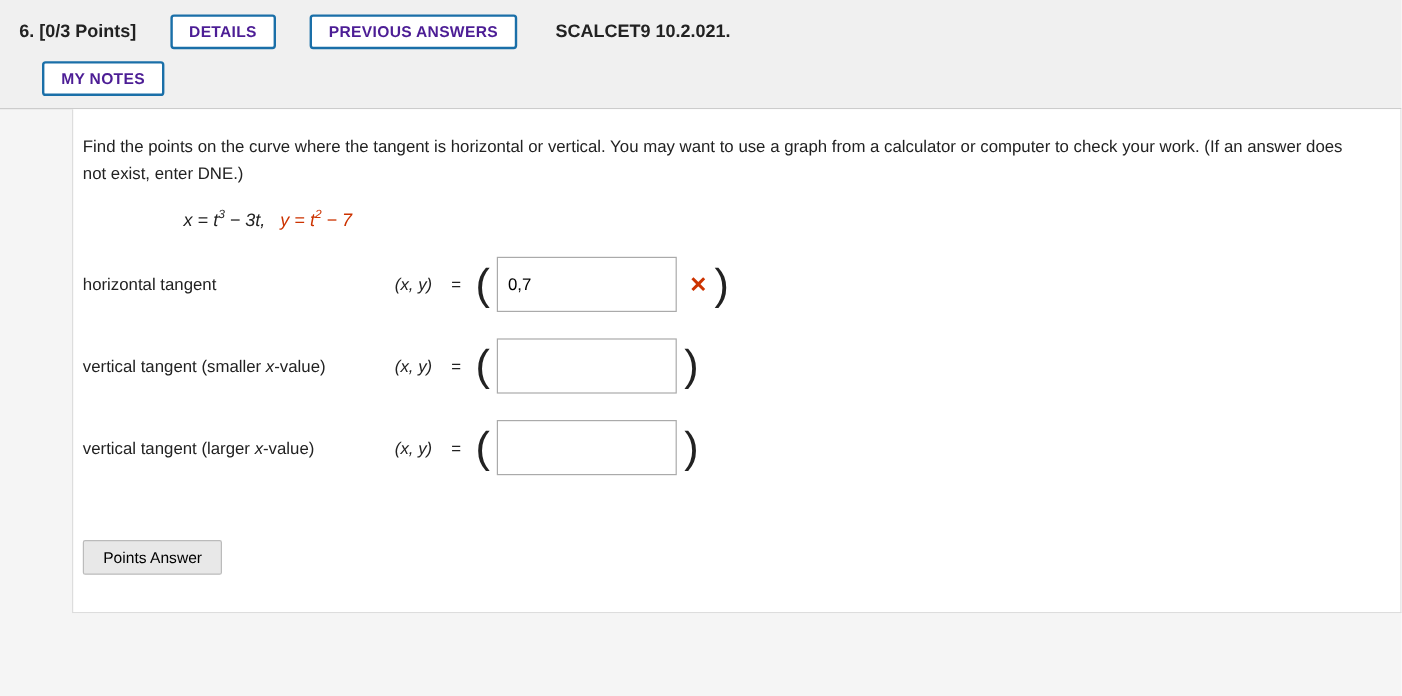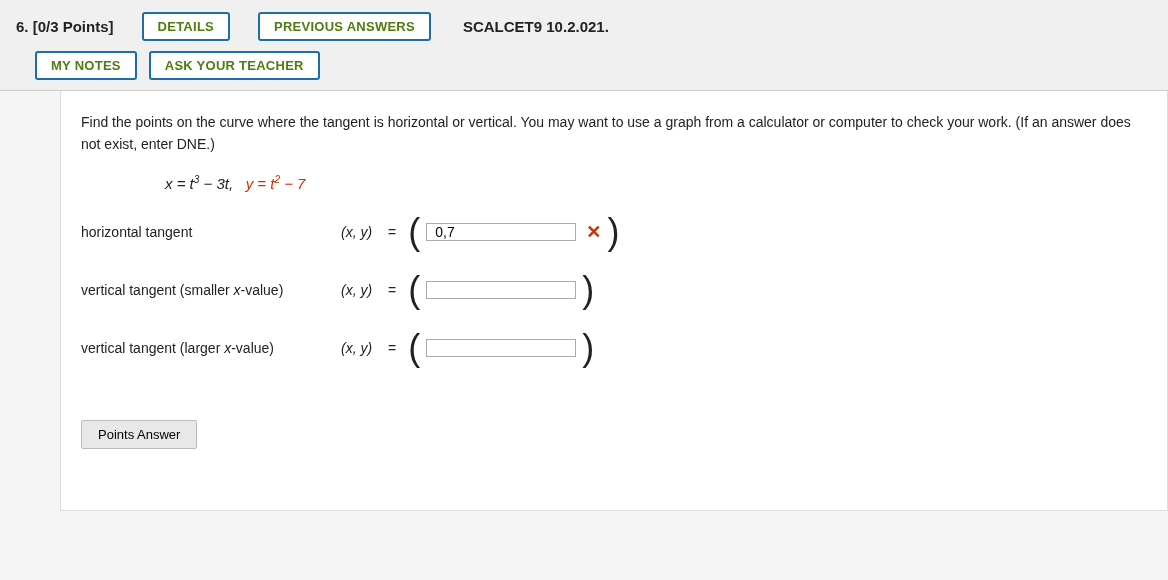--- a/index.html
+++ b/index.html
@@ -16,48 +16,48 @@
     }
     .header-row1 {
       display: flex;
       align-items: center;
       gap: 28px;
       margin-bottom: 10px;
     }
     .header-row2 {
       display: flex;
       align-items: center;
-      gap: 12px;
+      gap: 24px;
       padding-left: 19px;
     }
     .problem-label {
       font-weight: bold;
       font-size: 15px;
       white-space: nowrap;
     }
     .btn-outline {
       border: 2px solid #1a6fa8;
       background: white;
-      color: #4d7c0f;
+      color: #4c1d95;
       padding: 5px 14px;
       font-size: 13px;
       font-weight: bold;
       cursor: pointer;
       border-radius: 3px;
       letter-spacing: 0.02em;
     }
     .scalcet-label {
       font-weight: bold;
       font-size: 15px;
       margin-left: 4px;
     }
     .content-area {
       background: white;
       margin: 0 0 0 60px;
-      padding: 20px 20px 20px 20px;
+      padding: 20px 20px 20px 8px;
       border-left: 1px solid #ddd;
       border-right: 1px solid #ddd;
       border-bottom: 1px solid #ddd;
       min-height: 420px;
     }
     .problem-text {
       font-size: 14px;
       line-height: 1.6;
       margin-bottom: 18px;
       max-width: 1050px;
@@ -95,21 +95,21 @@
       font-size: 14px;
     }
     .paren-big {
       font-size: 36px;
       line-height: 1;
       font-weight: 100;
       color: #222;
     }
     .answer-input {
       width: 150px;
-      height: 18px;
+      height: 46px;
       border: 1px solid #aaa;
       padding: 4px 8px;
       font-size: 14px;
       background: white;
     }
     .answer-input.has-value {
       
     }
     .xy-label {
       font-style: italic;
@@ -142,21 +142,20 @@
     <span class="problem-label">
       <span>6.</span>
       <span>[0/3 Points]</span>
     </span>
     <button class="btn-outline">DETAILS</button>
     <button class="btn-outline">PREVIOUS ANSWERS</button>
     <span class="scalcet-label">SCALCET9 10.2.021.</span>
   </div>
   <div class="header-row2">
     <button class="btn-outline">MY NOTES</button>
-    <button class="btn-outline">ASK YOUR TEACHER</button>
   </div>
 </div>
 
 <div class="content-area">
   <p class="problem-text">Find the points on the curve where the tangent is horizontal or vertical. You may want to use a graph from a calculator or computer to check your work. (If an answer does not exist, enter DNE.)</p>
 
   <div class="equation-line">
     <span class="eq-black">
       <i>x</i> = <i>t</i><sup>3</sup> − 3<i>t</i>,&nbsp;&nbsp;
     </span>

